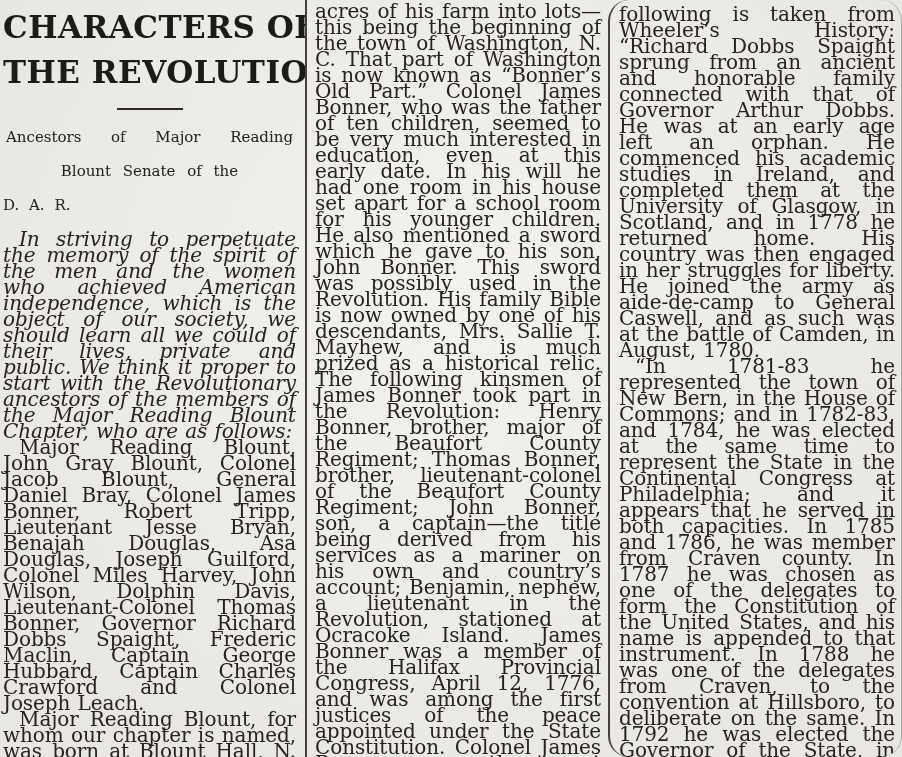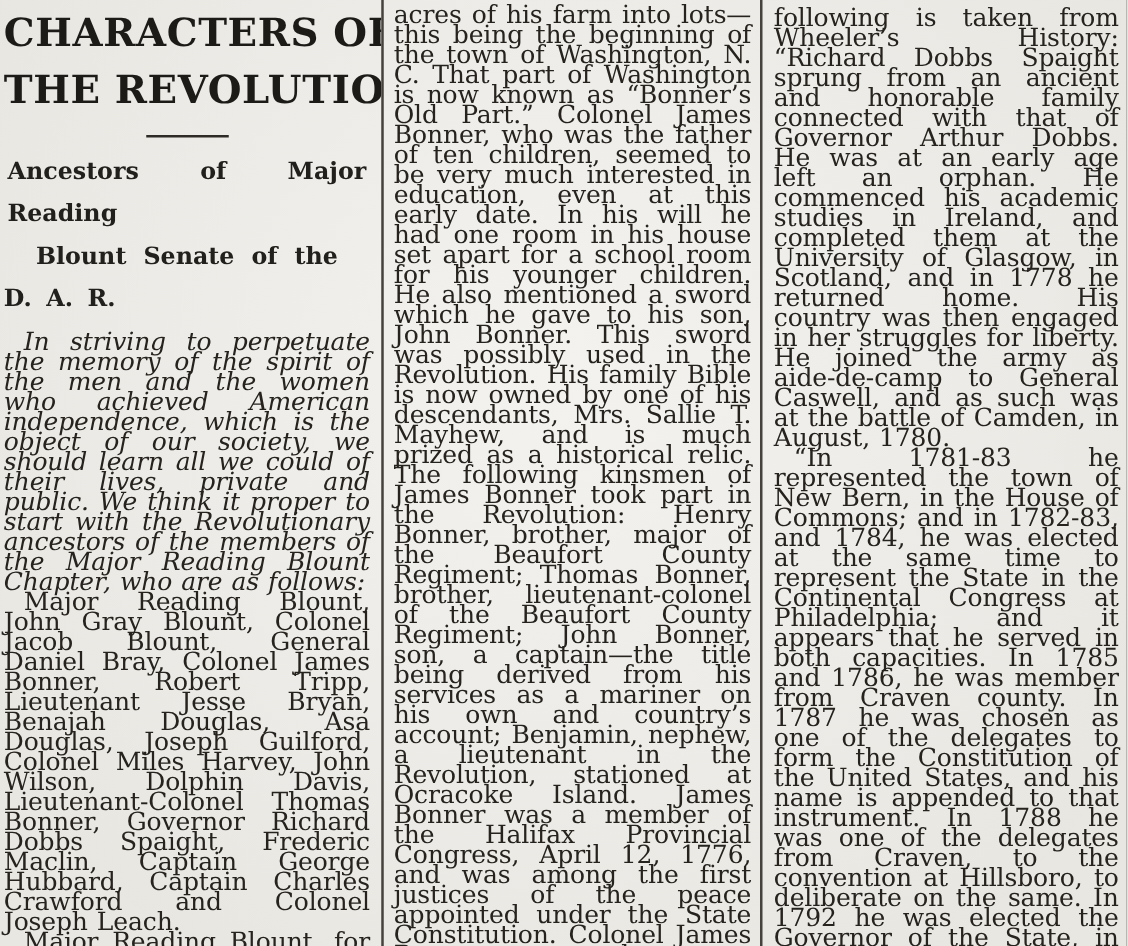--- a/index.html
+++ b/index.html
@@ -14,27 +14,27 @@
     width: 902px; height: 757px;
     display: flex;
     overflow: hidden;
     background:
       radial-gradient(ellipse at 50% 40%, rgba(255,255,255,0.25), rgba(0,0,0,0.03) 85%),
       #efeee9;
   }
   .col { height: 100%; overflow: hidden; }
   .col-1 { width: 305px; padding: 2px 9px 0 3px; }
   .col-2 { width: 303px; border-left: 2px solid #45423e; padding: 3px 7px 0 8px; }
-  .col-3 { width: 294px; border-left: 2px solid #45423e; border-right: 1px solid #a9a8a2; padding: 6px 6px 0 9px; }
+  .col-3 { width: 294px; border-left: 2px solid #45423e; border-right: 1px solid #a9a8a2; padding: 6px 6px 0 9px; border-radius: 21px; }
 
   
   .headline { text-align: center; font-weight: bold; padding-top: 3px; color: #1d1b18; }
   .headline-line { font-size: 31px; line-height: 45px; letter-spacing: 0.5px; white-space: nowrap; }
   .head-rule { width: 66px; height: 2px; background: #2e2b27; margin: 13px auto 10px auto; }
-  .subhead { font-weight: bold; color: #22201c; font-size: 19px; }
+  .subhead { font-weight: normal; color: #22201c; font-size: 15px; }
   .subhead-line { line-height: 34px; }
   .subhead-justify { text-align: justify; text-align-last: justify; padding: 0 3px; }
   .subhead-center { text-align: center; word-spacing: 7px; }
   .subhead-center-sm { word-spacing: 5px; }
 
   
   p.copy {
     font-size: 20px;
     line-height: 16px;
     text-align: justify;

